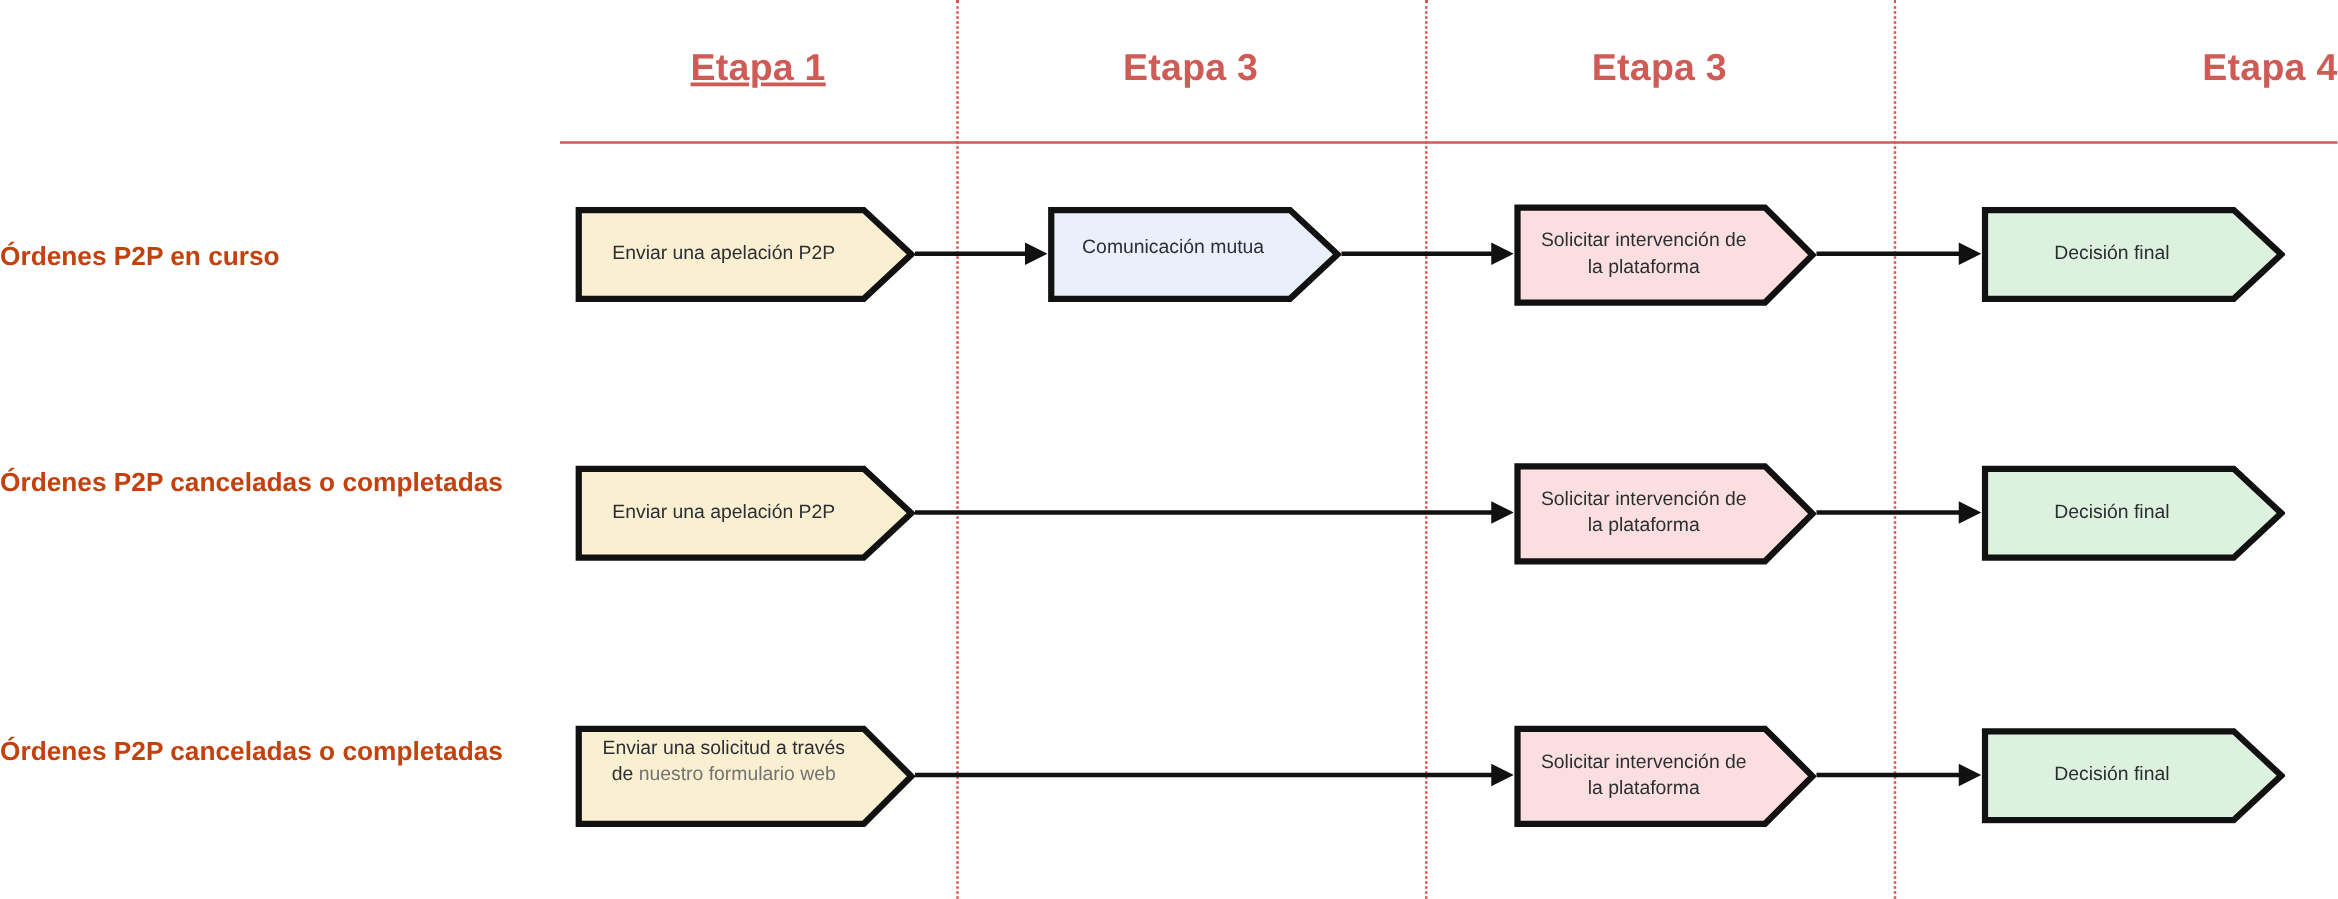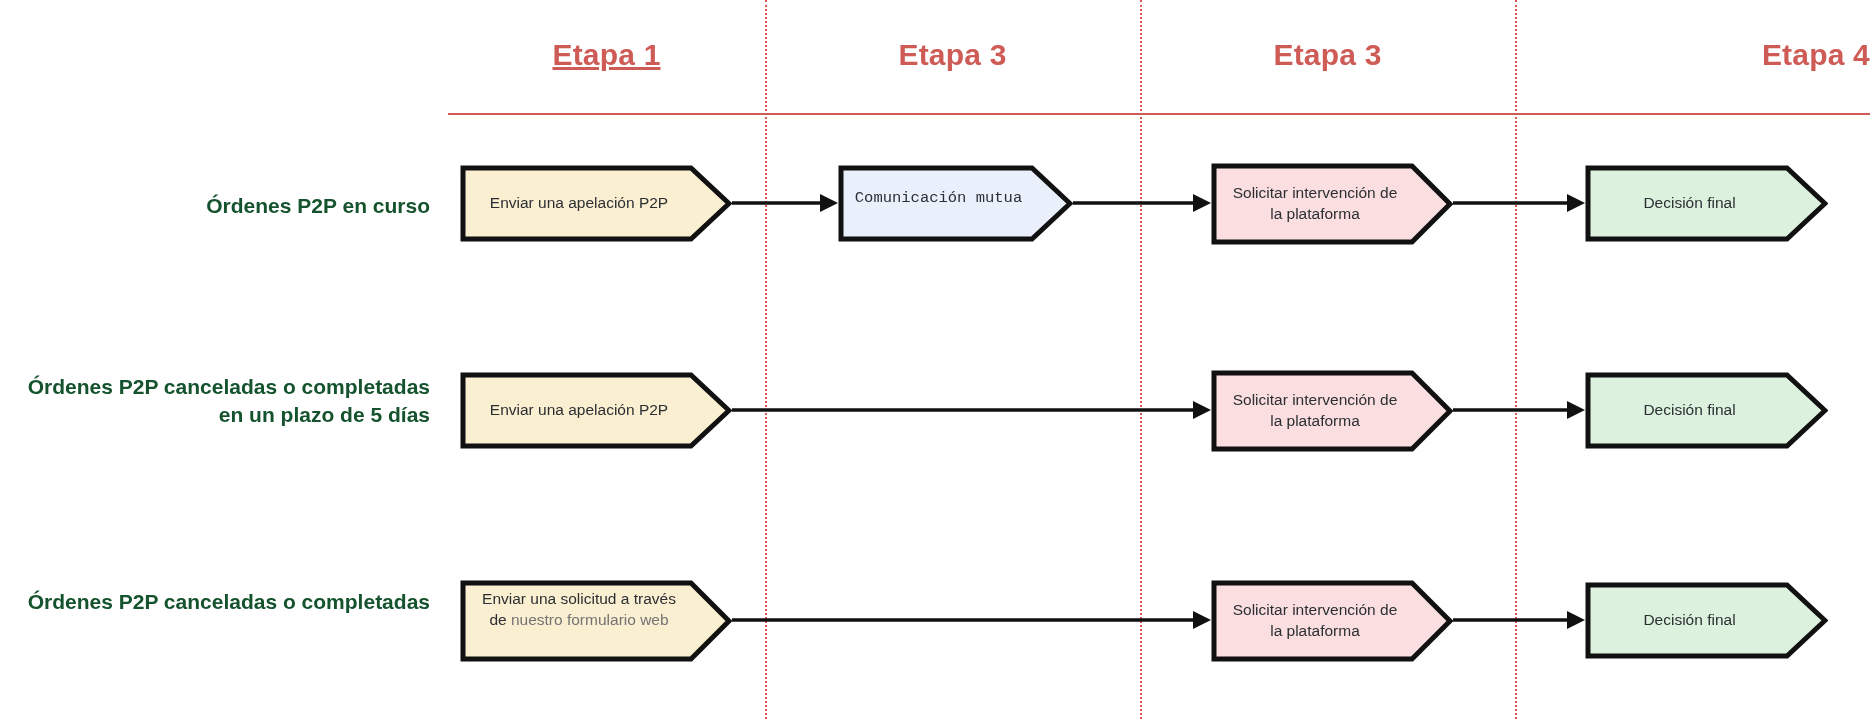--- a/index.html
+++ b/index.html
@@ -48,24 +48,24 @@
     letter-spacing: 0.2px;
     z-index: 3;
     white-space: nowrap;
   }
 
   
   .row-label {
     position: absolute;
     left: 0;
     width: 430px;
-    text-align: right;
+    text-align: left;
     font-size: 21px;
     font-weight: bold;
-    color: #14532d;
+    color: #c2410c;
     line-height: 1.32;
     z-index: 3;
   }
 
   
   .chev {
     position: absolute;
     z-index: 4;
     display: flex;
     align-items: center;
@@ -114,21 +114,20 @@
 <div class="stage-heading" style="left:765px; width:375px;">Etapa 3</div>
 <div class="stage-heading" style="left:1140px; width:375px;text-align:center;">Etapa 3</div>
 <div class="stage-heading" style="left:1515px; width:355px;text-align:right;">Etapa 4</div>
 
 <div class="row-label" style="top:192px;">
   <div>Órdenes P2P en curso</div>
 </div>
 
 <div class="row-label" style="top:373px;">
   <div>Órdenes P2P canceladas o completadas</div>
-  <div>en un plazo de 5 días</div>
 </div>
 
 <div class="row-label" style="top:588px;">
   <div>Órdenes P2P canceladas o completadas</div>
 </div>
 
 <div class="chev" style="left:460px; top:165px; width:272px; height:77px;">
   <svg width="272" height="77" viewBox="0 0 272 77">
     <polygon points="3,3 231,3 269,38.5 231,74 3,74" fill="#fbefd2" stroke="#111111" stroke-width="5" stroke-linejoin="miter"></polygon>
   </svg>
@@ -137,21 +136,21 @@
   </div>
 </div>
 
 <div class="connector" style="left:732px; top:167px; width:106px;">
   <svg width="106" height="73" viewBox="0 0 106 73">
     <line x1="0" y1="36" x2="92" y2="36" stroke="#111111" stroke-width="3.5"></line>
     <polygon points="106,36 88,27 88,45" fill="#111111"></polygon>
   </svg>
 </div>
 
-<div class="chev" style="left:838px; top:165px; width:235px; height:67px;font-family:Liberation Mono, monospace;">
+<div class="chev" style="left:838px; top:165px; width:235px; height:67px;">
   <svg width="235" height="77" viewBox="0 0 235 77">
     <polygon points="3,3 194,3 232,38.5 194,74 3,74" fill="#e9effb" stroke="#111111" stroke-width="5" stroke-linejoin="miter"></polygon>
   </svg>
   <div class="chev-label">
     <div>Comunicación mutua</div>
   </div>
 </div>
 
 <div class="connector" style="left:1073px; top:167px; width:138px;">
   <svg width="138" height="73" viewBox="0 0 138 73">

